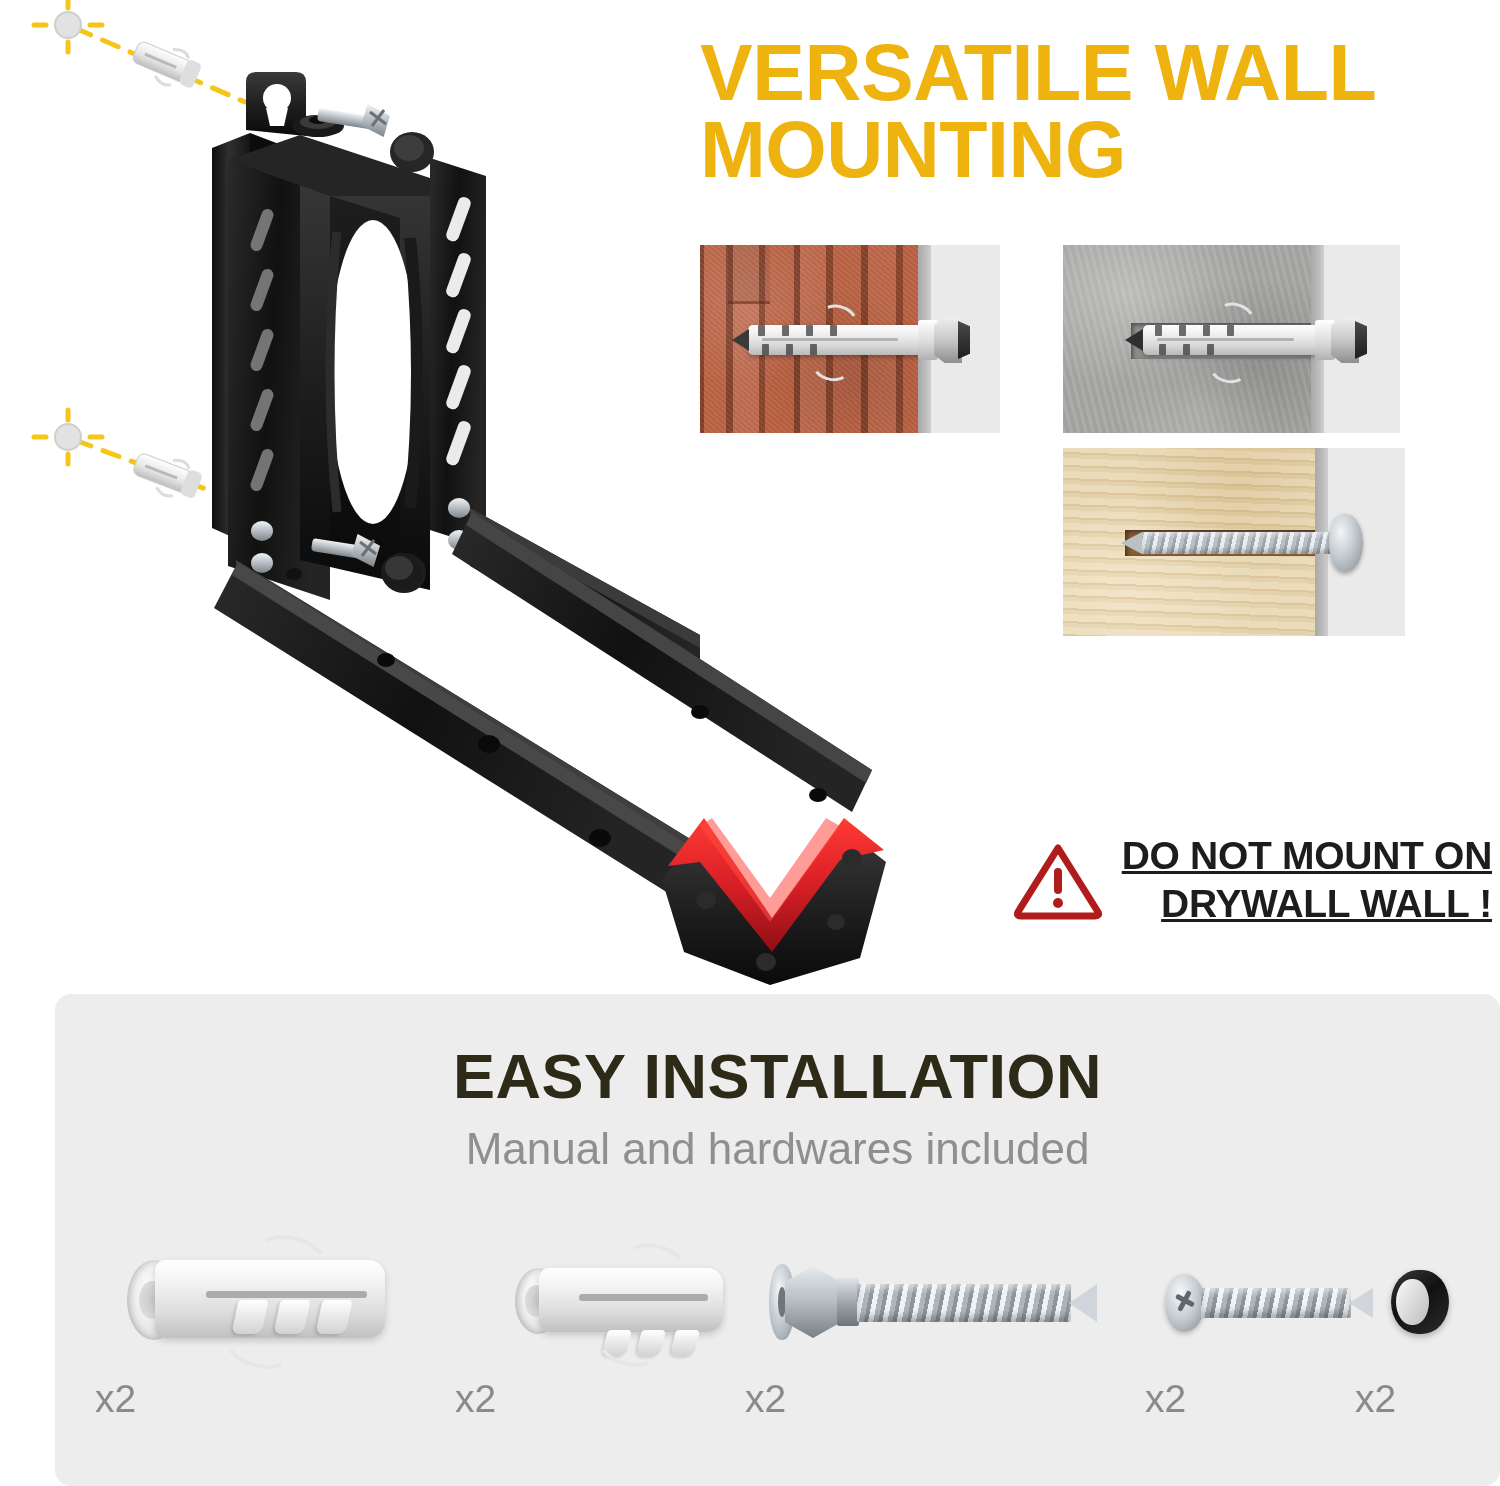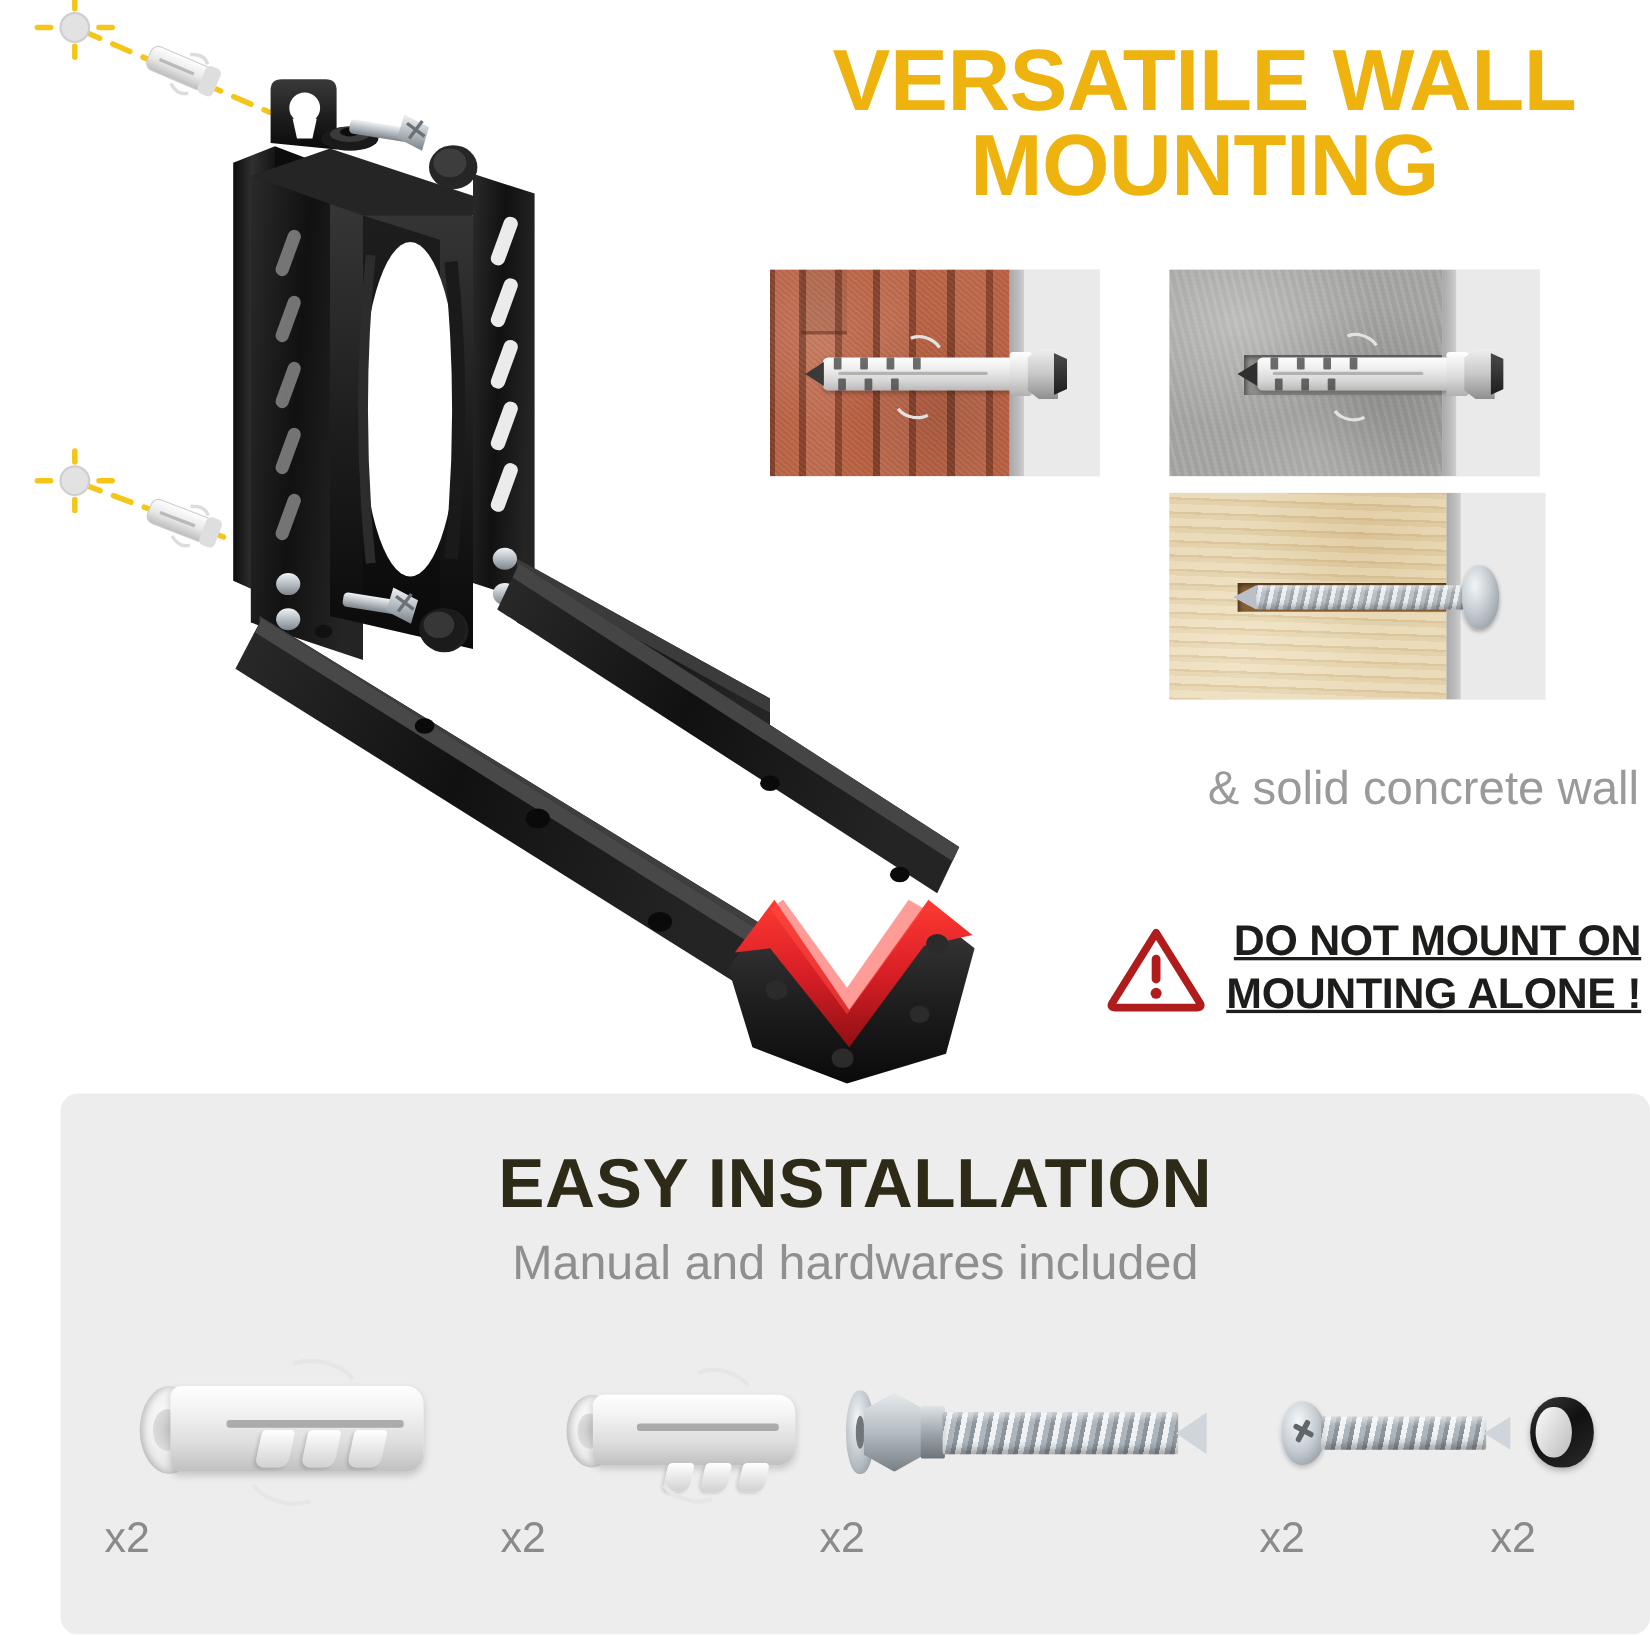--- a/index.html
+++ b/index.html
@@ -17,21 +17,21 @@
     background: #ffffff;
     overflow: hidden;
   }
 
   
   #headline {
     position: absolute;
     left: 700px;
     top: 34px;
     width: 790px;
-    text-align: center;
+    text-align: left;
     font-weight: bold;
     font-size: 79px;
     line-height: 0.98;
     letter-spacing: -0.5px;
     color: #EFB30F;
     font-family: "Liberation Sans", sans-serif;
   }
   #headline .hl-line { display: block; white-space: nowrap; }
 
   
@@ -657,27 +657,26 @@
 
     <div>
       <div class="screw-shaft" style="left:78px; top:84px; width:196px; height:22px;"></div>
       <div class="screw-point" style="left:58px; top:84px;
            border-width:11px 21px 11px 0; border-color:transparent #b9c0c6 transparent transparent;"></div>
       <div class="screw-panhead" style="left:266px; top:66px; width:34px; height:58px;"></div>
     </div>
   </div>
 
   <div id="support-text">
-    <span>&amp; solid concrete wall</span>
   </div>
 
   <div id="warning-row">
     <div id="warning-text" style="order:2;">
       <span>DO NOT MOUNT ON</span>
-      <span>MOUNTING ALONE !</span>
+      <span>DRYWALL WALL !</span>
     </div>
     <div id="warning-icon" style="order:1;">
       <svg viewBox="0 0 92 80" width="92" height="80">
         <path d="M46 8 L86 72 Q88 76 83 76 L9 76 Q4 76 6 72 Z" fill="none" stroke="#B01C1C" stroke-width="7" stroke-linejoin="round"></path>
         <rect x="42" y="28" width="8" height="26" rx="4" fill="#B01C1C"></rect>
         <circle cx="46" cy="63" r="5" fill="#B01C1C"></circle>
       </svg>
     </div>
   </div>
 

